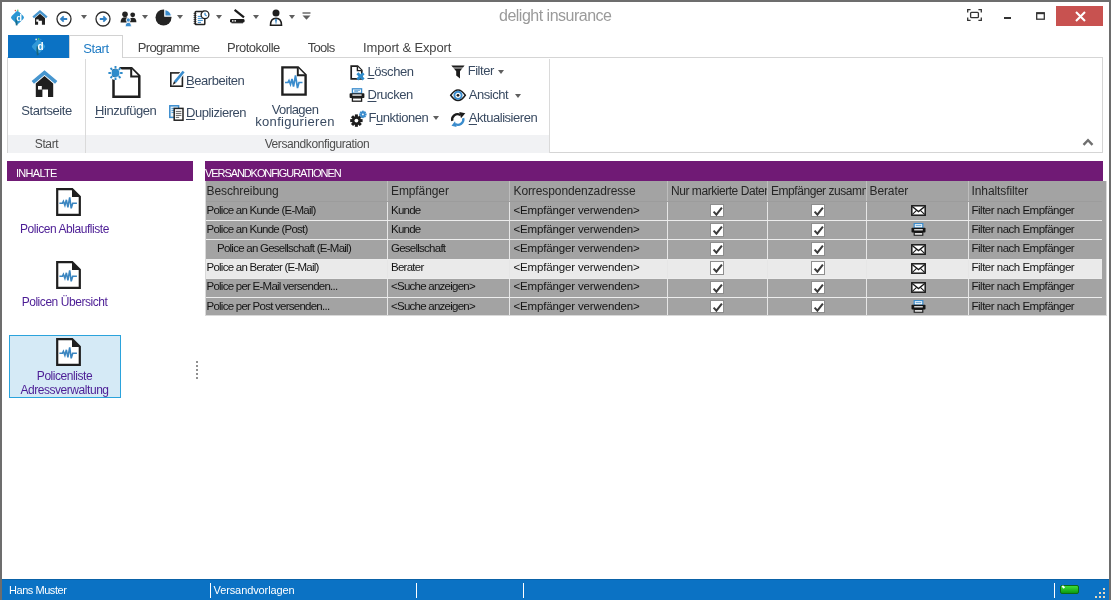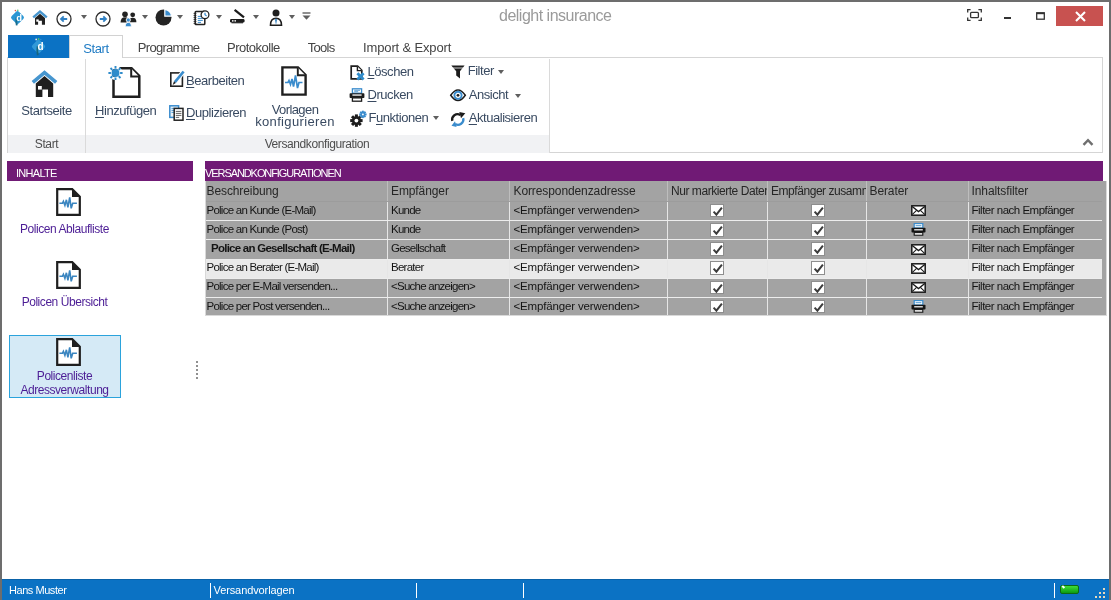--- a/index.html
+++ b/index.html
@@ -299,21 +299,21 @@
   <div class="ct" style="left:0.5px; top:23px;">Police an Kunde (E-Mail)</div>
   <div class="ct" style="left:185px; top:23px;">Kunde</div>
   <div class="ct ct3" style="left:307.5px; top:23px;">&lt;Empfänger verwenden&gt;</div>
   <div class="ct ct7" style="left:765.5px; top:23px;">Filter nach Empfänger</div>
 
   <div class="ct" style="left:0.5px; top:42.2px;">Police an Kunde (Post)</div>
   <div class="ct" style="left:185px; top:42.2px;">Kunde</div>
   <div class="ct ct3" style="left:307.5px; top:42.2px;">&lt;Empfänger verwenden&gt;</div>
   <div class="ct ct7" style="left:765.5px; top:42.2px;">Filter nach Empfänger</div>
 
-  <div class="ct" style="left:5px; top:61.4px;font-weight:bold;">Police an Gesellschaft (E-Mail)</div>
+  <div class="ct" style="left:11px; top:61.4px;">Police an Gesellschaft (E-Mail)</div>
   <div class="ct" style="left:185px; top:61.4px;">Gesellschaft</div>
   <div class="ct ct3" style="left:307.5px; top:61.4px;">&lt;Empfänger verwenden&gt;</div>
   <div class="ct ct7" style="left:765.5px; top:61.4px;">Filter nach Empfänger</div>
 
   <div class="ct" style="left:0.5px; top:80.6px;">Police an Berater (E-Mail)</div>
   <div class="ct" style="left:185px; top:80.6px;">Berater</div>
   <div class="ct ct3" style="left:307.5px; top:80.6px;">&lt;Empfänger verwenden&gt;</div>
   <div class="ct ct7" style="left:765.5px; top:80.6px;">Filter nach Empfänger</div>
 
   <div class="ct" style="left:0.5px; top:99.8px;">Police per E-Mail versenden...</div>

